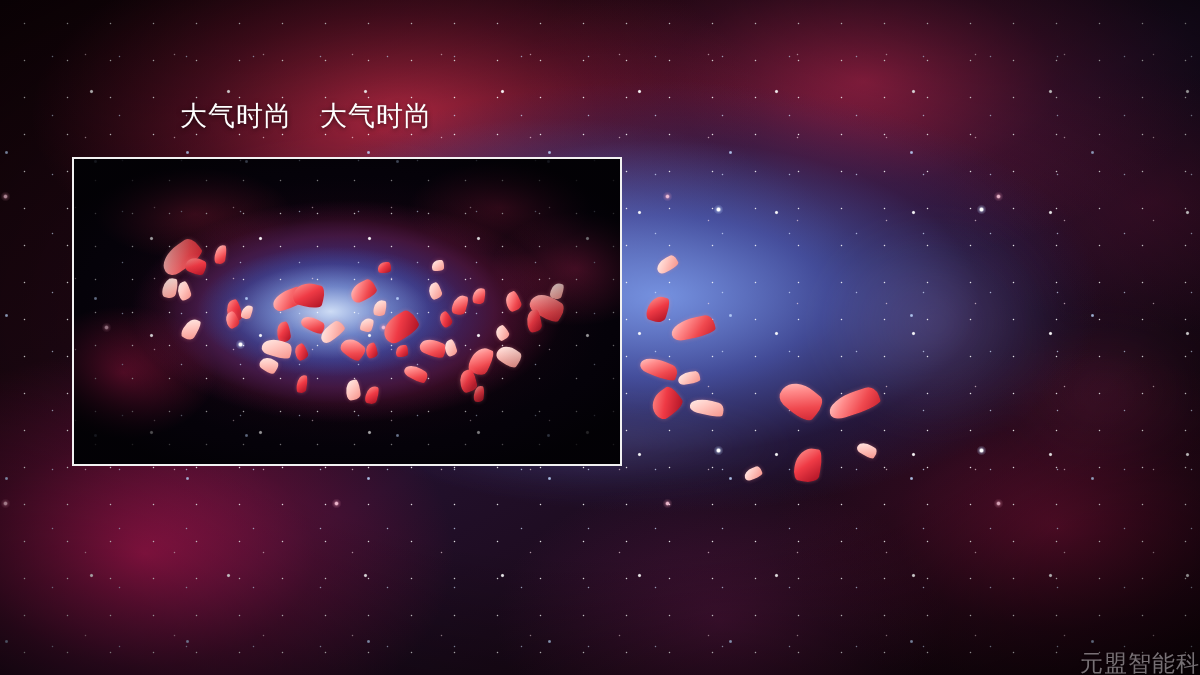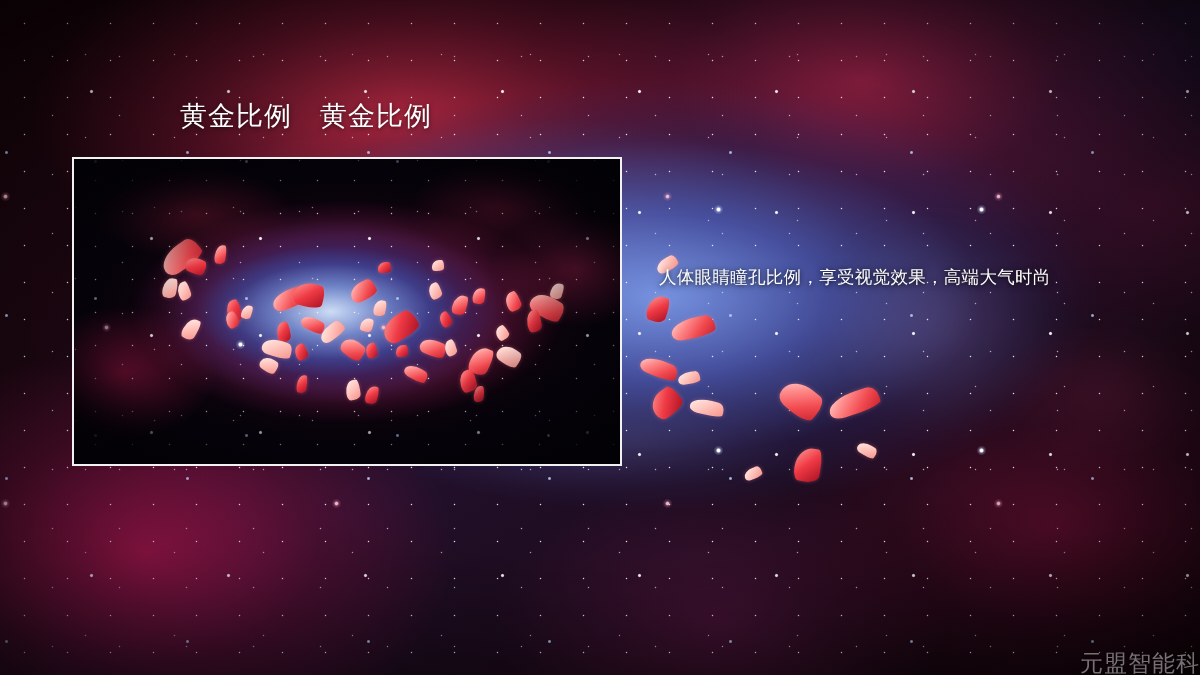--- a/index.html
+++ b/index.html
@@ -195,21 +195,21 @@
       <div class="petal pale" style="left: 678px; top: 372px; width: 22px; height: 12px; transform: rotate(-8deg);"></div>
       <div class="petal deep" style="left: 651px; top: 390px; width: 30px; height: 26px; transform: rotate(-35deg);"></div>
       <div class="petal pale" style="left: 690px; top: 400px; width: 34px; height: 15px; transform: rotate(14deg);"></div>
       <div class="petal " style="left: 780px; top: 385px; width: 42px; height: 30px; transform: rotate(40deg);"></div>
       <div class="petal " style="left: 828px; top: 392px; width: 52px; height: 22px; transform: rotate(-18deg);"></div>
       <div class="petal deep" style="left: 795px; top: 448px; width: 26px; height: 34px; transform: rotate(10deg);"></div>
       <div class="petal pale" style="left: 857px; top: 444px; width: 20px; height: 12px; transform: rotate(32deg);"></div>
       <div class="petal pale" style="left: 744px; top: 468px; width: 18px; height: 11px; transform: rotate(-20deg);"></div>
     </div>
 
-  <div class="headline">黄金比例　黄金比例</div>
+  <div class="headline">大气时尚　大气时尚</div>
 
   <div class="panel">
     <div class="panel-inner">
       <div class="panel-nebula"></div>
       <div class="stars small"></div>
       <div class="stars mid"></div>
       <div class="stars big"></div>
       <div id="panel-petals">
           <div class="petal " style="left: 86px; top: 86px; width: 42px; height: 24px; transform: rotate(-35deg);"></div>
           <div class="petal deep" style="left: 112px; top: 99px; width: 20px; height: 16px; transform: rotate(25deg);"></div>
@@ -255,18 +255,17 @@
           <div class="petal " style="left: 456px; top: 137px; width: 34px; height: 22px; transform: rotate(32deg);"></div>
           <div class="petal deep" style="left: 453px; top: 151px; width: 14px; height: 22px; transform: rotate(-10deg);"></div>
           <div class="petal pale" style="left: 477px; top: 124px; width: 12px; height: 16px; transform: rotate(18deg);"></div>
           <div class="petal pale" style="left: 422px; top: 167px; width: 12px; height: 14px; transform: rotate(-30deg);"></div>
         </div>
       <div class="panel-corner-dark"></div>
     </div>
   </div>
 
   <div class="body-copy">
-    <div class="body-line">人体眼睛瞳孔比例，享受视觉效果，高端大气时尚</div>
   </div>
 
   <div class="watermark">元盟智能科技</div>
 
 </div>
 
 </body></html>

